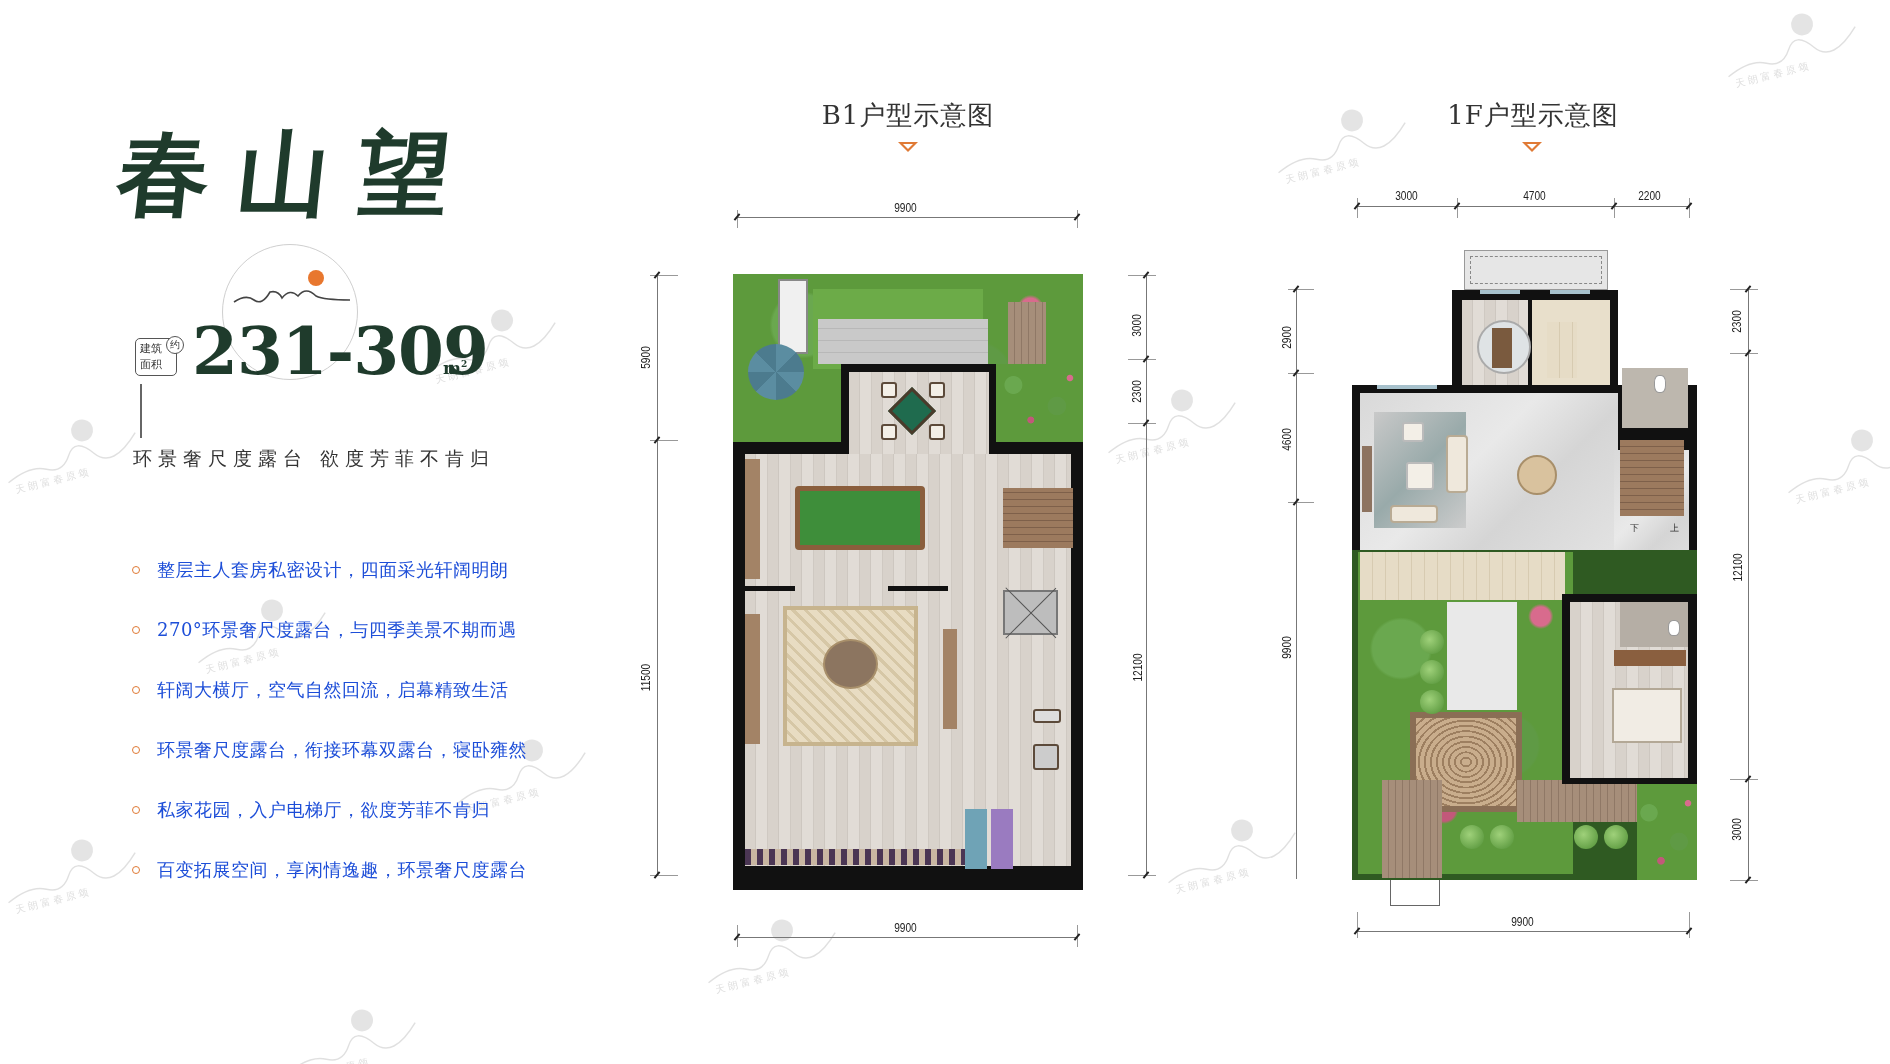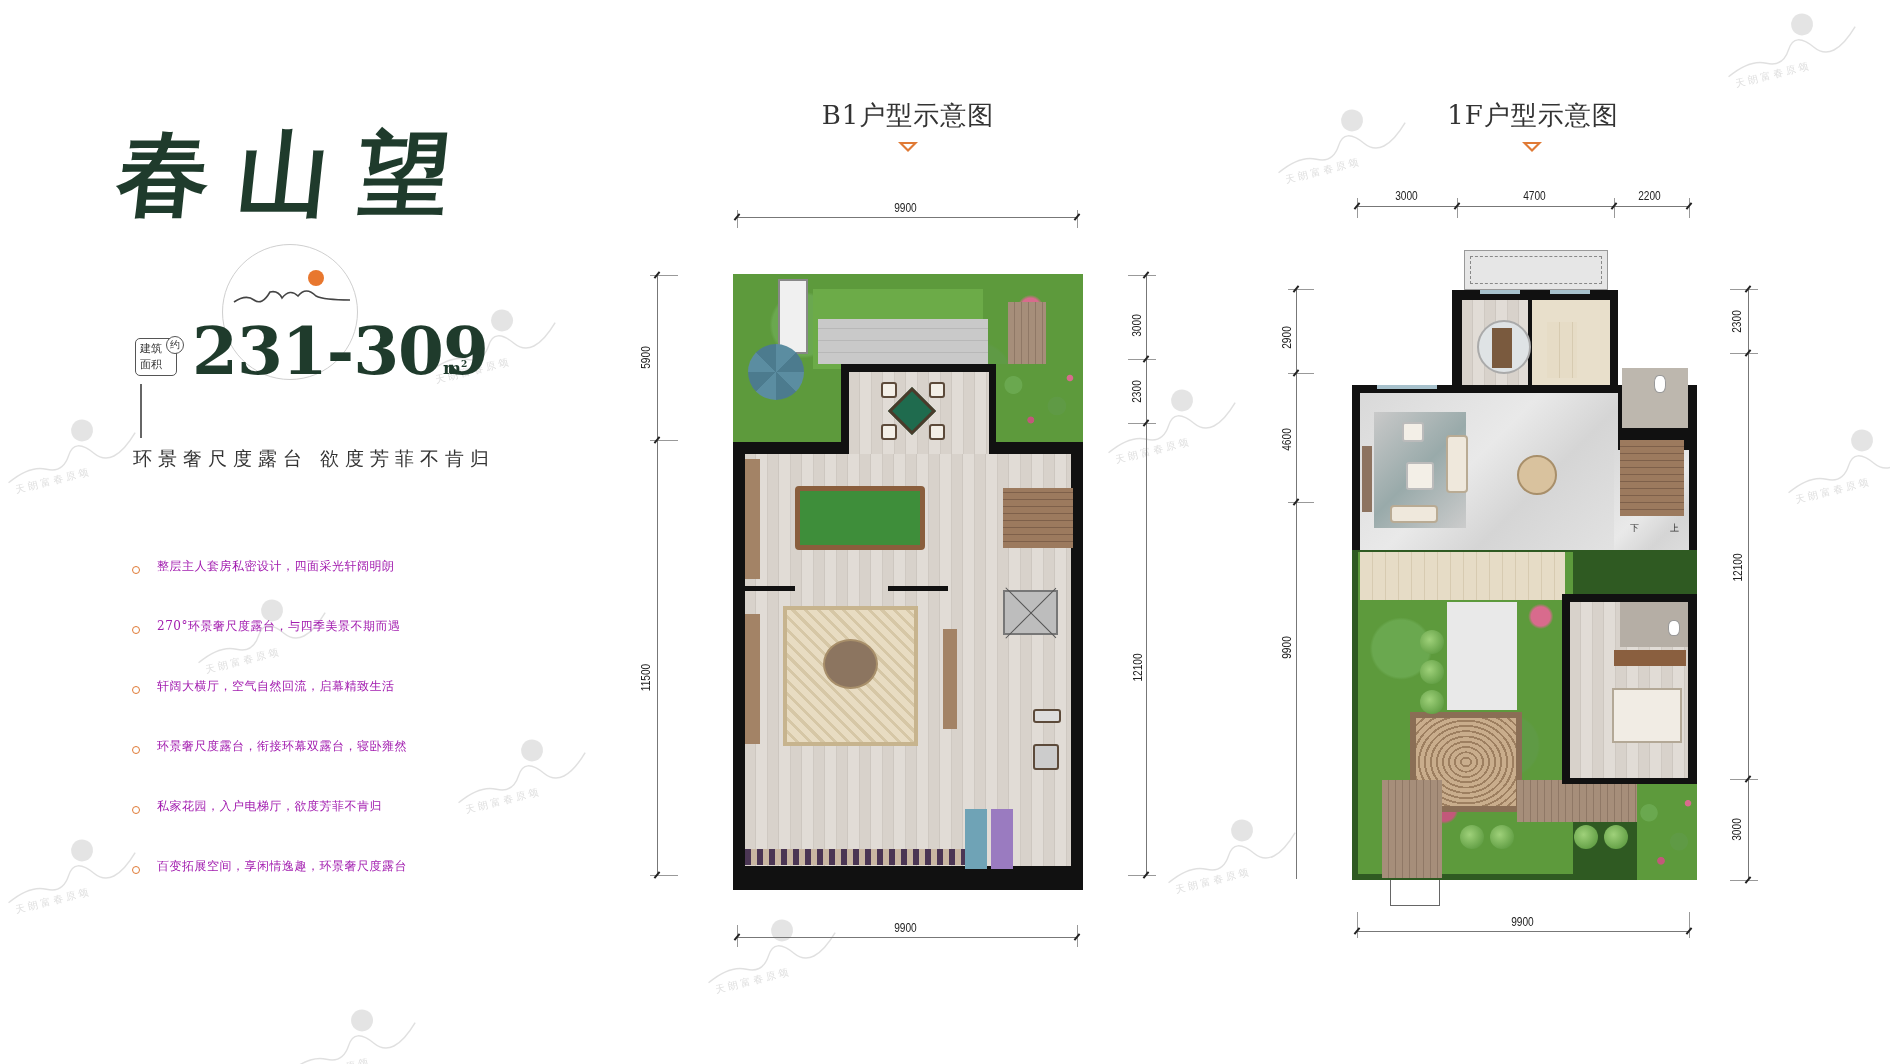--- a/index.html
+++ b/index.html
@@ -21,21 +21,21 @@
   .area-badge-circle { left: 166px; top: 336px; width: 18px; height: 18px; border: 1.5px solid #555; border-radius: 50%; background: #fff; font-family: "DejaVu Sans", sans-serif; font-size: 10px; line-height: 15px; text-align: center; color: #333; }
   .area-value { left: 192px; top: 318px; font-size: 66px; font-weight: bold; color: #1f3b2c; font-family: "DejaVu Serif", serif; letter-spacing: -1px; line-height: 1; }
   .area-unit { left: 443px; top: 358px; font-size: 17px; font-weight: bold; color: #1f3b2c; font-family: "DejaVu Serif", serif; }
   .area-unit sup { font-size: 9px; }
   .v-rule { left: 140px; top: 384px; width: 2px; height: 54px; background: #666; }
   .slogan { left: 133px; top: 446px; font-size: 19px; color: #333; letter-spacing: 6px; font-family: "DejaVu Sans", sans-serif; white-space: nowrap; }
 
   .features { left: 130px; top: 558px; width: 420px; }
   .feature { position: relative; height: 60px; display: flex; align-items: flex-start; }
   .feature .dot { width: 8px; height: 8px; border: 1.6px solid #e07a35; border-radius: 50%; margin: 8px 17px 0 2px; flex-shrink: 0; }
-  .feature .txt { font-size: 12px; color: #a21caf; white-space: nowrap; font-family: "DejaVu Serif", serif; letter-spacing: 0.5px; }
+  .feature .txt { font-size: 18px; color: #1d4ed8; white-space: nowrap; font-family: "DejaVu Serif", serif; letter-spacing: 0.5px; }
 
   
   .plan-title { font-size: 26px; color: #333; text-align: center; width: 300px; font-family: "DejaVu Serif", serif; letter-spacing: 1px; }
   .tri { width: 0; height: 0; border-left: 10px solid transparent; border-right: 10px solid transparent; border-top: 10px solid #e07a35; }
   .tri::after { content: ""; position: absolute; left: -5px; top: -8px; border-left: 5px solid transparent; border-right: 5px solid transparent; border-top: 5px solid #fff; }
 
   
   .dim-h { position: absolute; height: 1px; background: #777; }
   .dim-v { position: absolute; width: 1px; background: #777; }
   .tick { position: absolute; width: 8px; height: 2px; background: #222; transform: rotate(-50deg); }

